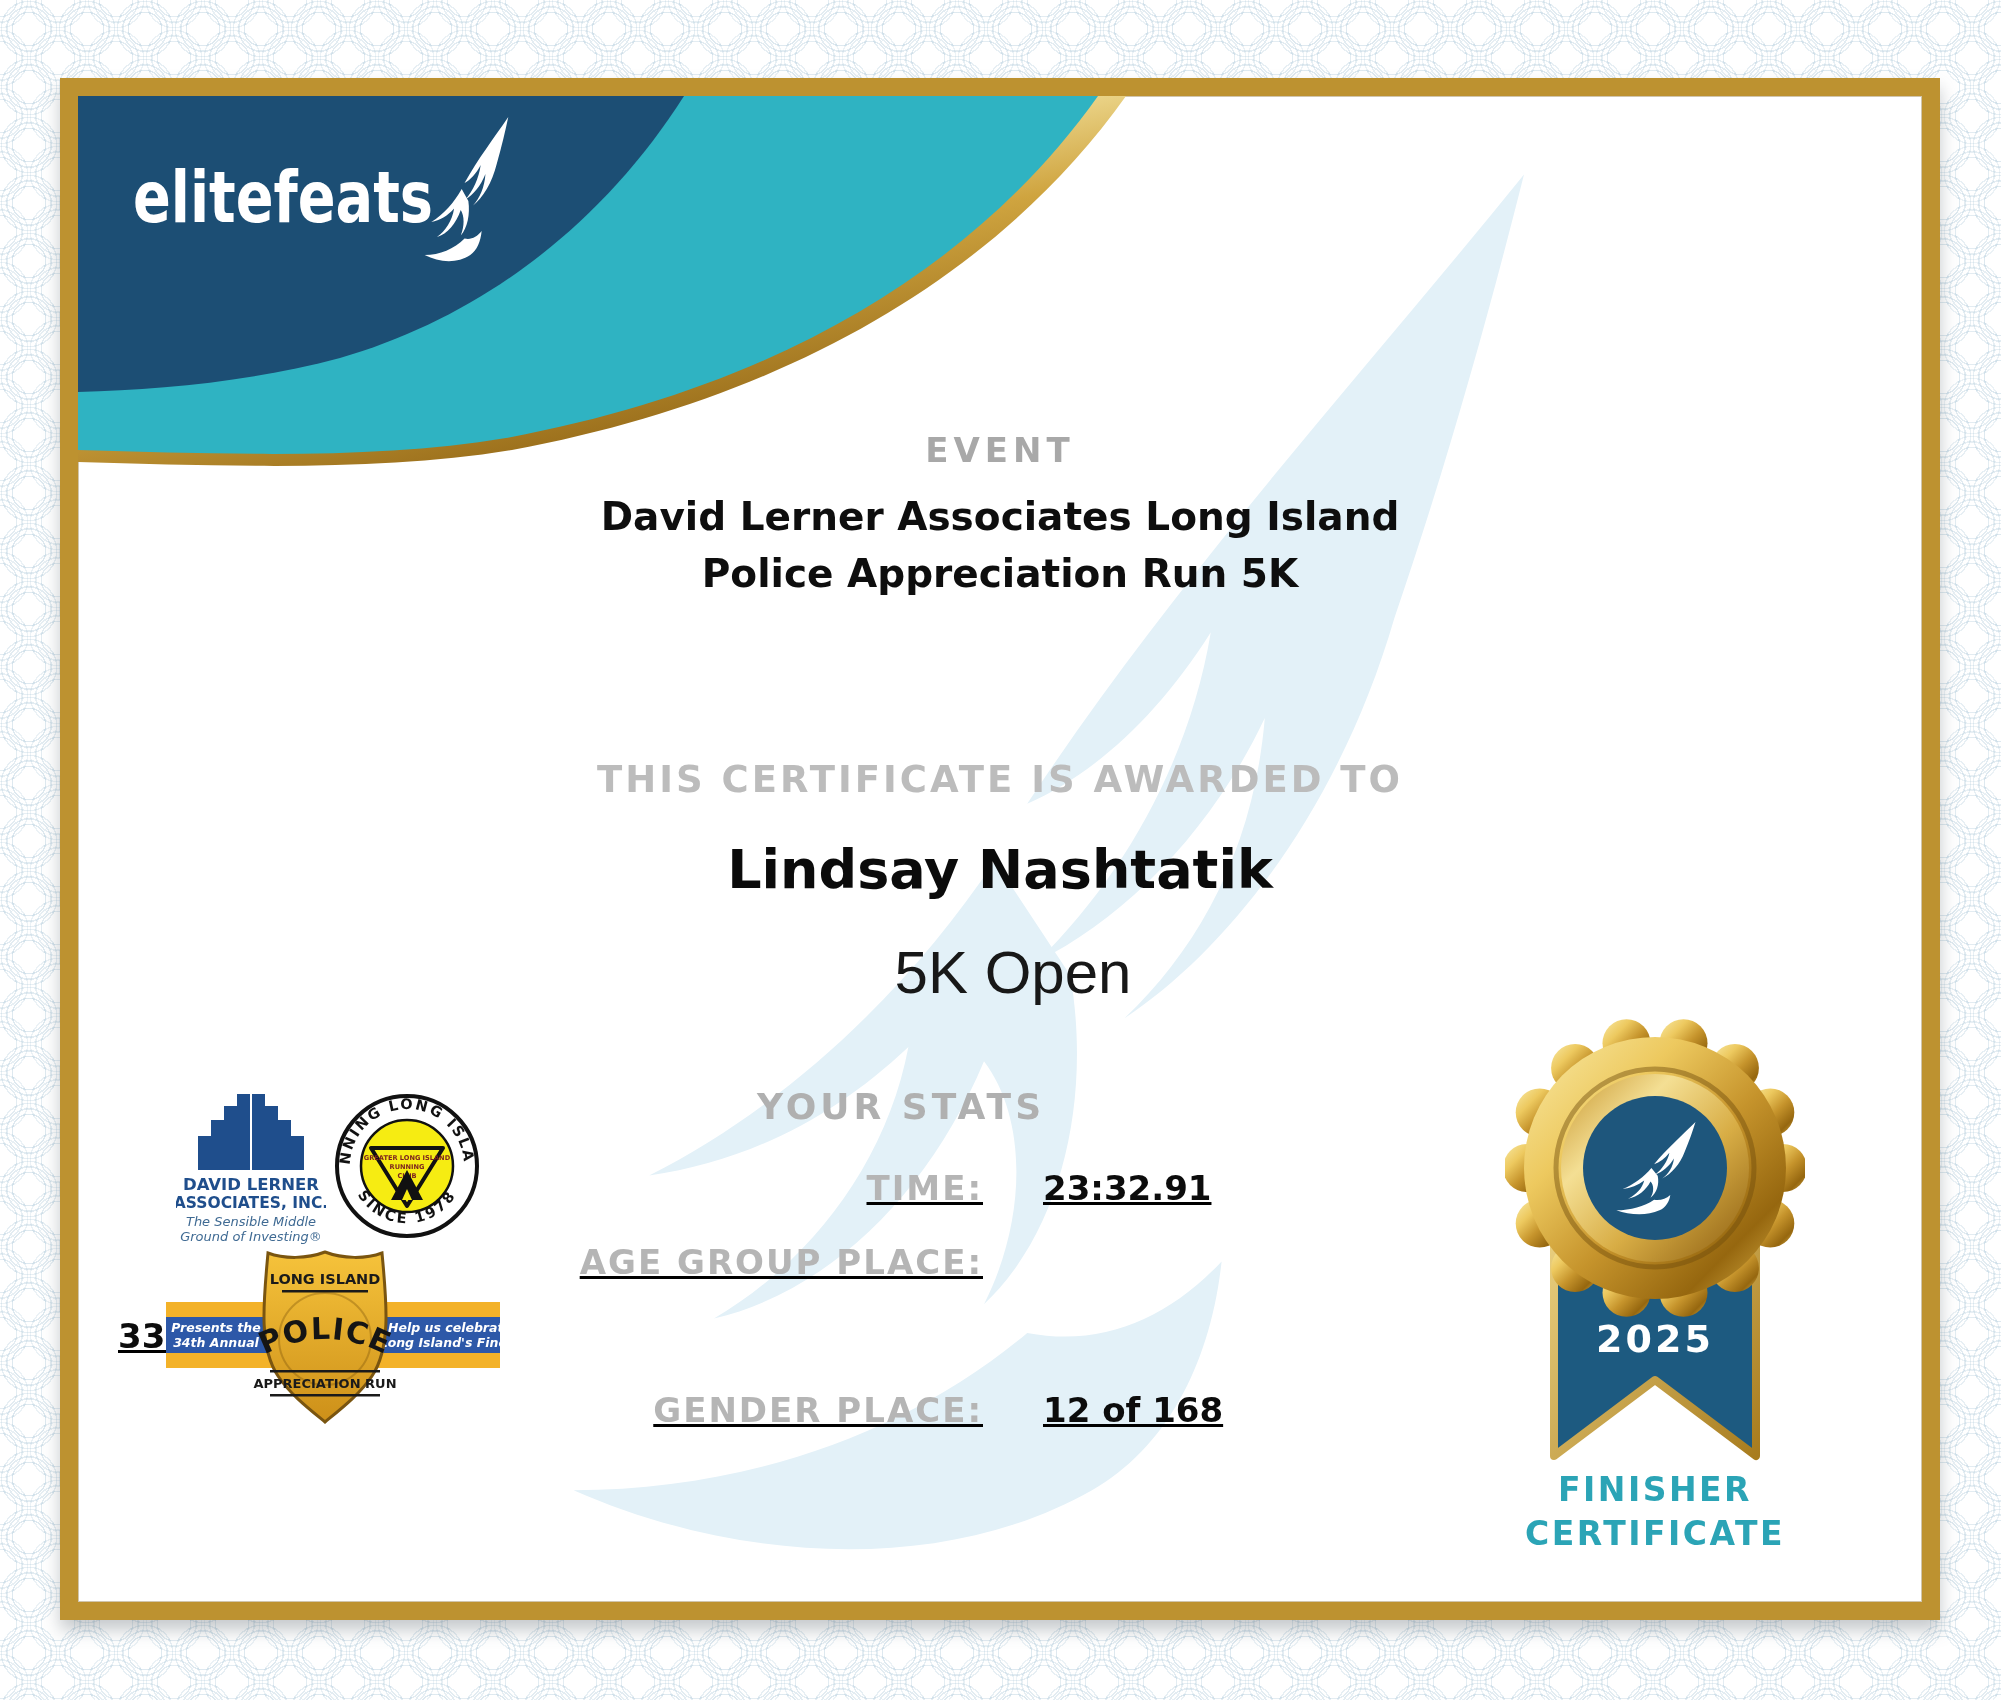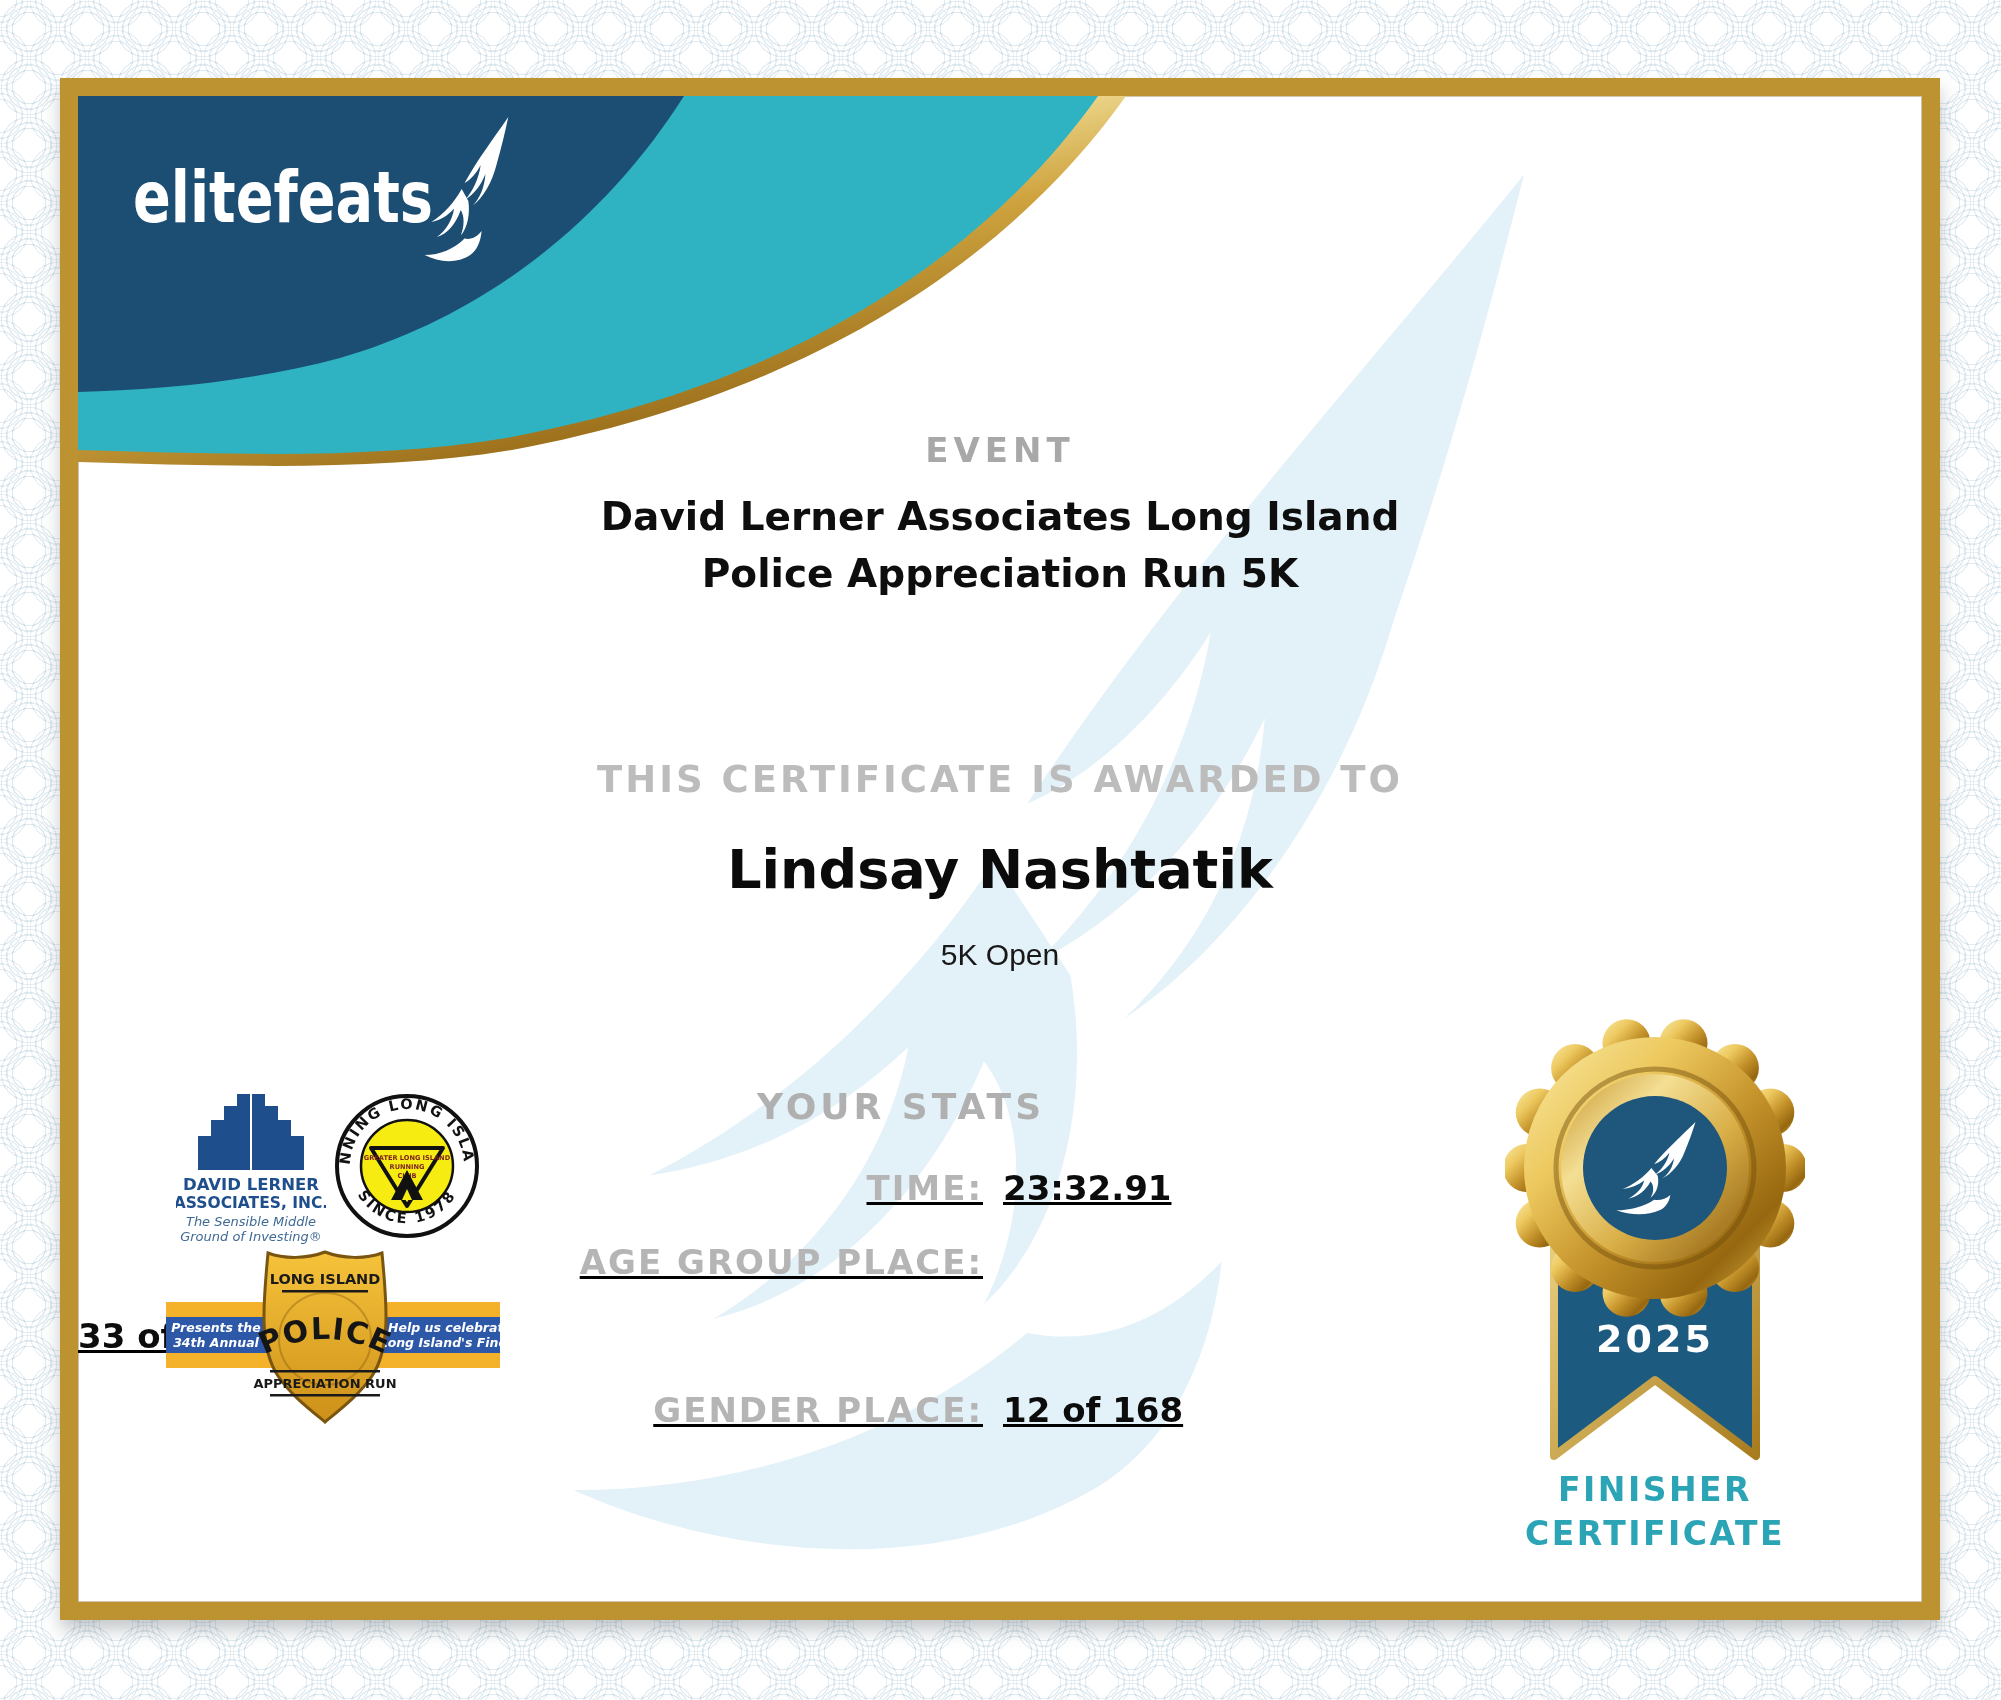--- a/index.html
+++ b/index.html
@@ -26,28 +26,28 @@
   }
   .frame-content{position:absolute;inset:0;overflow:hidden;}
   svg{display:block;}
   .bg-art{position:absolute;left:0;top:0;width:1844px;height:1506px;}
 
   .centered{position:absolute;left:0;width:1844px;text-align:center;}
   .event-label{top:334px;font-size:34px;font-weight:bold;letter-spacing:5px;color:#a8a8a8;}
   .event-title{top:392px;font-size:39px;font-weight:bold;color:#0e0e0e;line-height:57px;letter-spacing:0px;}
   .awarded{top:662px;font-size:37px;font-weight:bold;letter-spacing:3px;color:#bcbcbc;}
   .name{top:742px;font-size:54px;font-weight:bold;color:#0b0b0b;}
-  .division{top:842px;font-size:30px;font-weight:normal;color:#181818;font-family:"Liberation Sans",sans-serif;}
+  .division{top:842px;font-size:60px;font-weight:normal;color:#181818;font-family:"Liberation Sans",sans-serif;padding-left:13px;}
   .your-stats{position:absolute;left:0;top:990px;width:1574px;text-align:center;
     font-size:36px;font-weight:bold;letter-spacing:4px;color:#b0b0b0;margin-left:36px;}
 
   .stats{position:absolute;left:0;top:1072px;width:1709px;text-decoration:underline;}
   .stat-row{display:grid;grid-template-columns:905px 1fr;column-gap:20px;margin-bottom:32px;align-items:baseline;height:42px;}
   .stat-label{justify-self:end;font-size:34px;font-weight:bold;letter-spacing:2px;color:#b5b5b5;}
-  .stat-value{font-size:34px;font-weight:bold;color:#0c0c0c;}
+  .stat-value{font-size:34px;font-weight:bold;color:#0c0c0c;margin-left:40px;}
 
   .logo-dla{position:absolute;left:98px;top:998px;}
   .logo-rli{position:absolute;left:255px;top:996px;}
   .logo-police{position:absolute;left:80px;top:1148px;}
   .medal{position:absolute;left:1427px;top:918px;}
   .medal-caption{position:absolute;left:1427px;top:1372px;width:300px;text-align:center;
     color:#2ba4b6;font-size:33px;font-weight:bold;letter-spacing:2.5px;line-height:44px;}
 </style>
 </head>
 <body>

